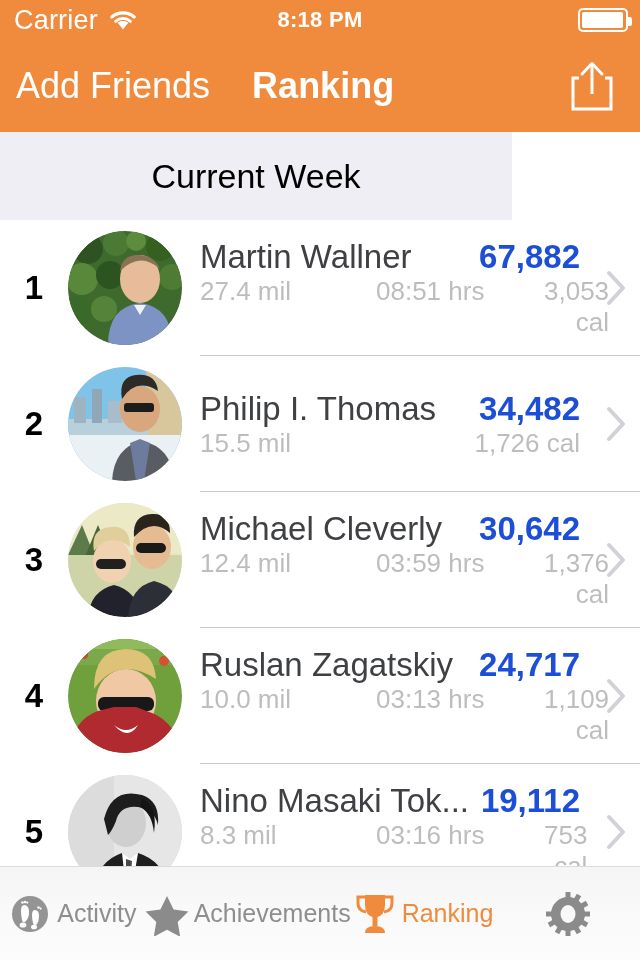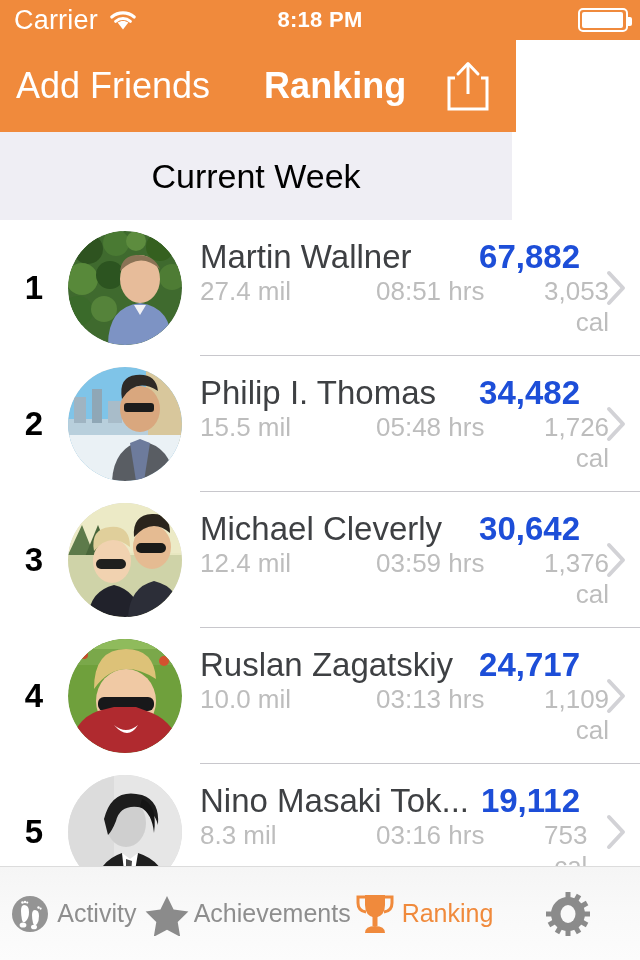--- a/index.html
+++ b/index.html
@@ -24,23 +24,23 @@
   .wifi { width: 30px; height: 22px; display:block; }
   .battery { position: relative; width: 50px; height: 24px; border: 2.5px solid #ffffff; border-radius: 5px; }
   .battery::after {
     content: ""; position: absolute; right: -6px; top: 7px; width: 4px; height: 9px;
     background: #ffffff; border-radius: 0 2px 2px 0;
   }
   .battery .fill { position: absolute; left: 2px; top: 2px; bottom: 2px; width: 90%; background: #ffffff; border-radius: 2px; }
 
   
   .navbar {
-    position: absolute; top: 40px; left: 0; width: 516px; height: 92px;
+    position: absolute; top: 40px; left: 0; width: 640px; height: 92px;
     background: #F08A3C; color: #ffffff;
-    display: flex; align-items: center; gap: 12px;
+    display: flex; align-items: center;
   }
   .nav-left { font-size: 36px; padding-left: 16px; font-weight: 400; color:#ffffff; }
   .nav-title { font-size: 36px; font-weight: bold; margin-left: 42px; }
   .nav-right { position: absolute; right: 26px; top: 50%; transform: translateY(-50%); }
   .share-icon { width: 44px; height: 52px; display:block; }
 
   
   .section-header {
     position: absolute; top: 132px; left: 0; width: 512px; height: 88px;
     background: #EFEEF4;
@@ -210,21 +210,20 @@
           </g>
         </svg>
       </div>
       <div class="row-main">
         <div class="row-top">
           <div class="name">Philip I. Thomas</div>
           <div class="score">34,482</div>
         </div>
         <div class="row-sub">
           <div class="sub-dist">15.5 mil</div>
-          <div class="sub-time">05:48 hrs</div>
           <div class="sub-cal">1,726 cal</div>
         </div>
       </div>
       <div class="chevron">
         <svg width="22" height="36" viewBox="0 0 22 36">
             <path d="M3 3 L17 18 L3 33" stroke="#D2D2D6" stroke-width="4" fill="none" stroke-linecap="round" stroke-linejoin="round"></path>
           </svg>
       </div>
       <div class="sep"></div>
     </div>

